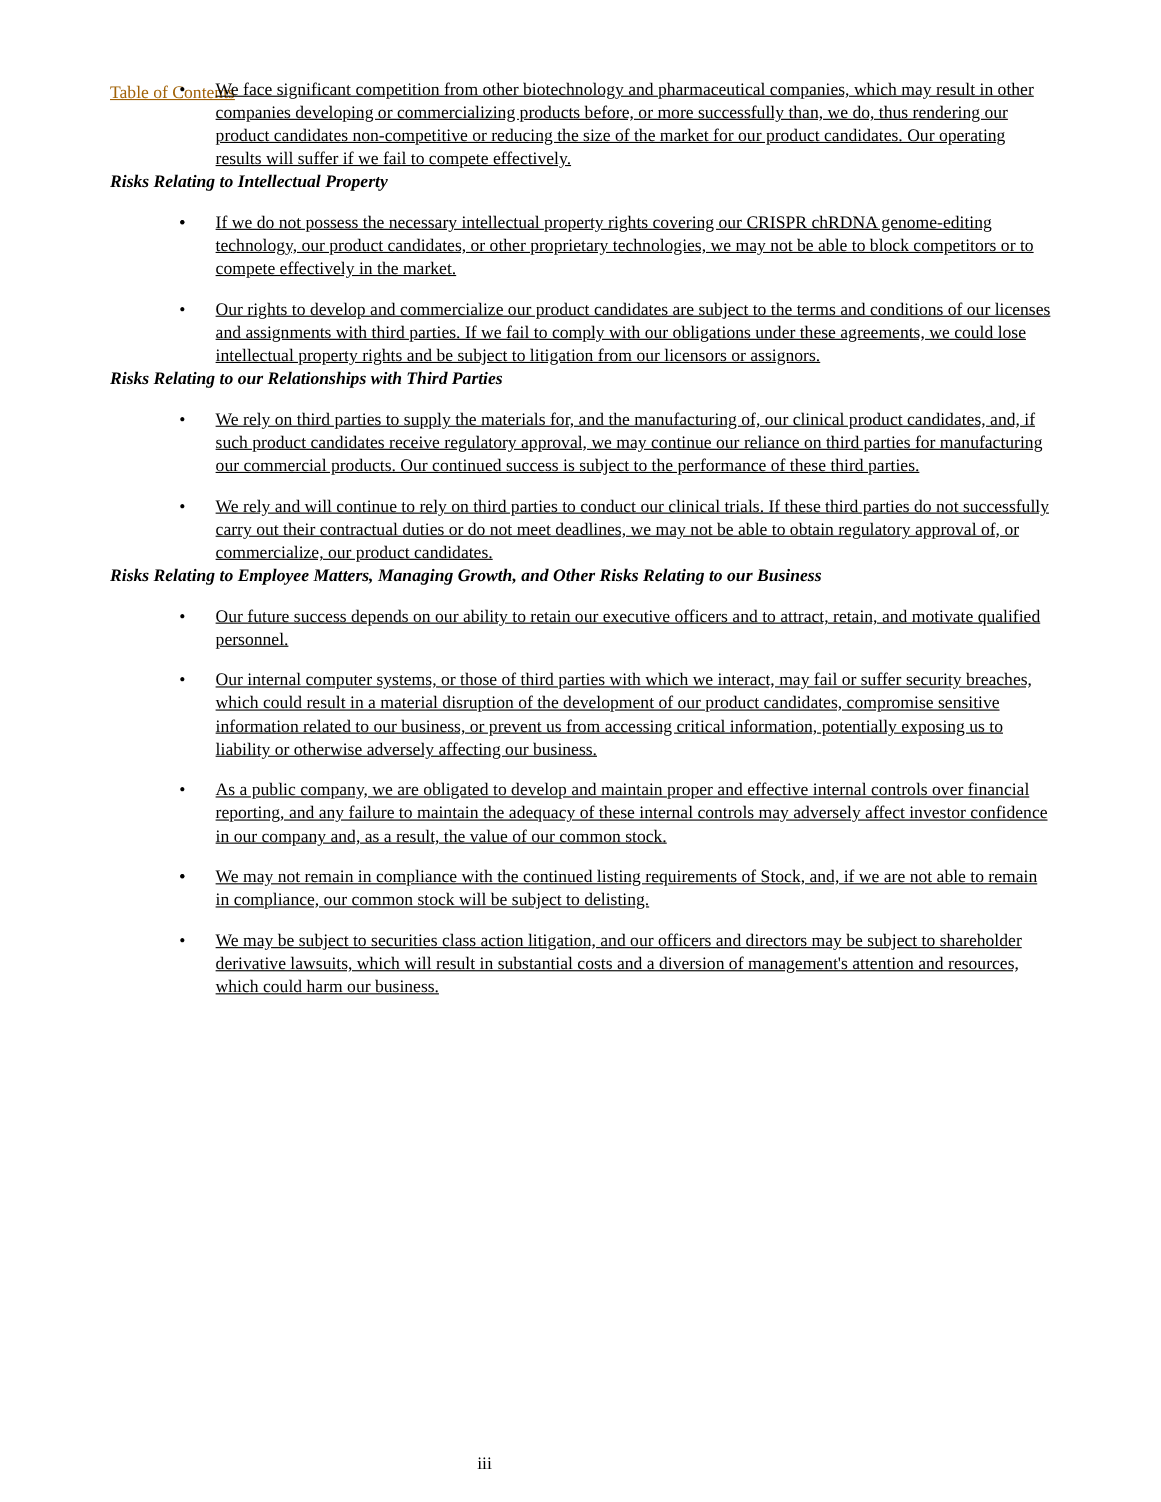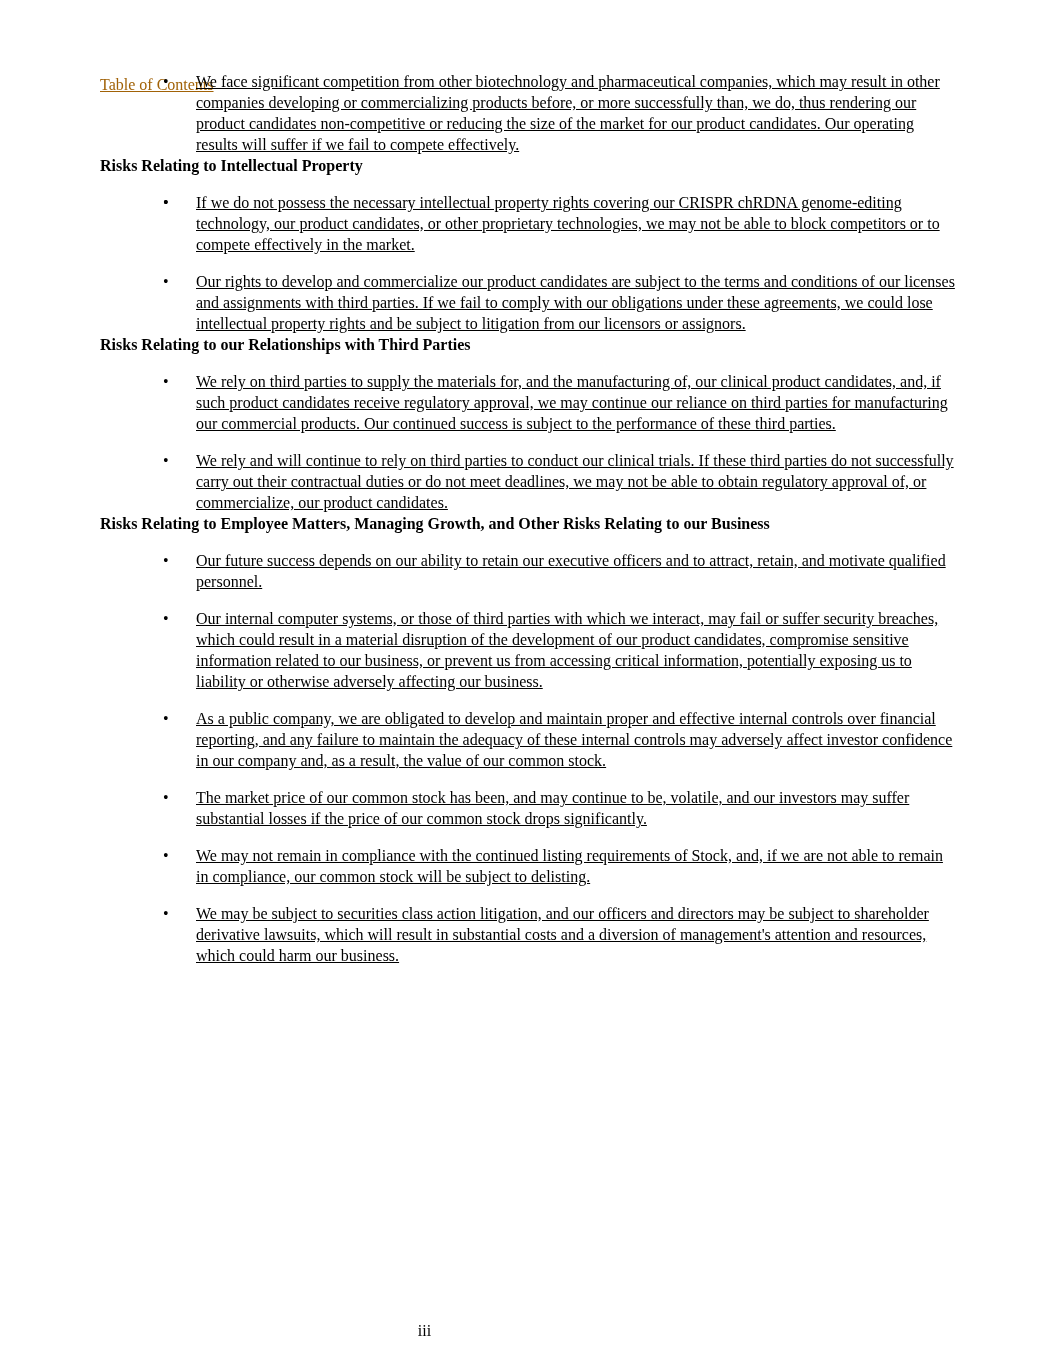--- a/index.html
+++ b/index.html
@@ -38,38 +38,39 @@
     width: 857px;
   }
   .content > * + * {
     margin-top: 16px;
   }
   .section-heading {
     margin: 0;
     font-size: 16px;
     line-height: 21px;
     font-weight: bold;
+    font-style: italic;
     color: #000000;
   }
   .bullet-item {
     position: relative;
     padding-left: 96px;
   }
   .bullet-marker {
     position: absolute;
     left: 63px;
     top: 0;
   }
   .bullet-text {
     display: block;
     text-decoration: underline;
   }
   .page-number {
     position: absolute;
-    left: 0;
+    left: 16px;
     top: 1320px;
     width: 849px;
     text-align: center;
   }
 </style>
 </head>
 <body>
 
 <div class="page">
 
@@ -109,21 +110,20 @@
       <div class="bullet-item">
         <span class="bullet-marker">•</span>
         <span class="bullet-text">Our internal computer systems, or those of third parties with which we interact, may fail or suffer security breaches, which could result in a material disruption of the development of our product candidates, compromise sensitive information related to our business, or prevent us from accessing critical information, potentially exposing us to liability or otherwise adversely affecting our business.</span>
       </div>
       <div class="bullet-item">
         <span class="bullet-marker">•</span>
         <span class="bullet-text">As a public company, we are obligated to develop and maintain proper and effective internal controls over financial reporting, and any failure to maintain the adequacy of these internal controls may adversely affect investor confidence in our company and, as a result, the value of our common stock.</span>
       </div>
       <div class="bullet-item">
         <span class="bullet-marker">•</span>
-        <span class="bullet-text">The market price of our common stock has been, and may continue to be, volatile, and our investors may suffer substantial losses if the price of our common stock drops significantly.</span>
       </div>
       <div class="bullet-item">
         <span class="bullet-marker">•</span>
         <span class="bullet-text">We may not remain in compliance with the continued listing requirements of Stock, and, if we are not able to remain in compliance, our common stock will be subject to delisting.</span>
       </div>
       <div class="bullet-item">
         <span class="bullet-marker">•</span>
         <span class="bullet-text">We may be subject to securities class action litigation, and our officers and directors may be subject to shareholder derivative lawsuits, which will result in substantial costs and a diversion of management's attention and resources, which could harm our business.</span>
       </div>
     </main>

